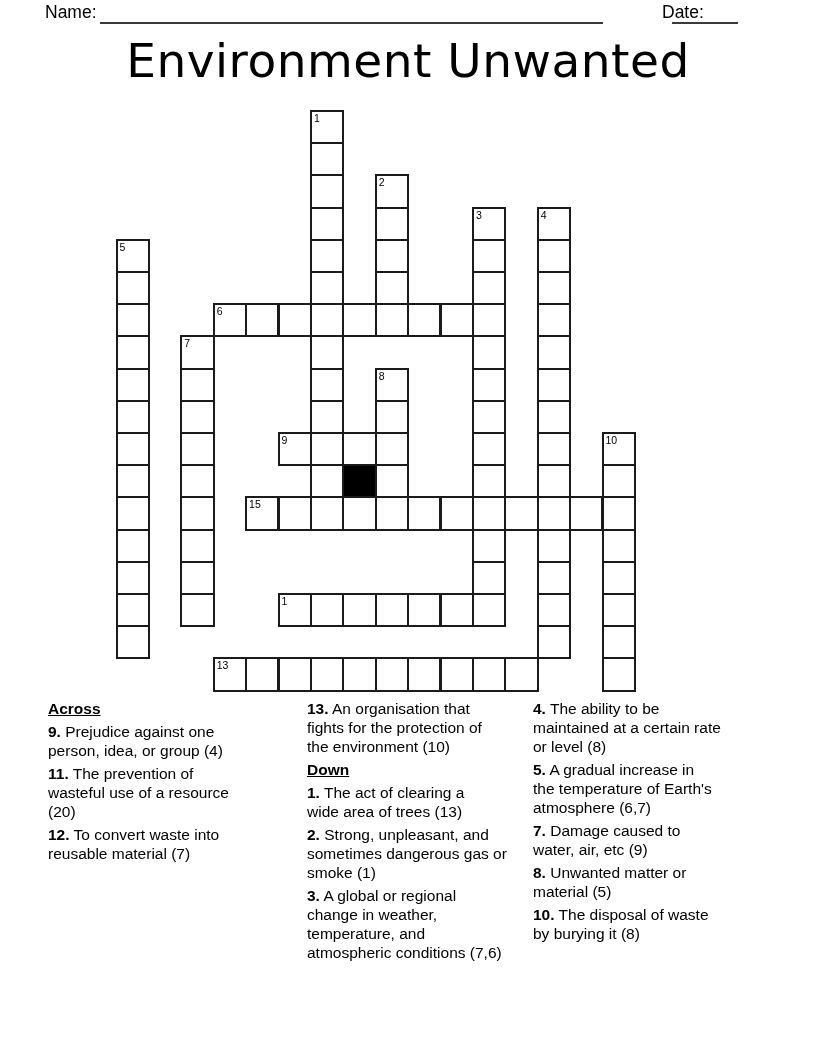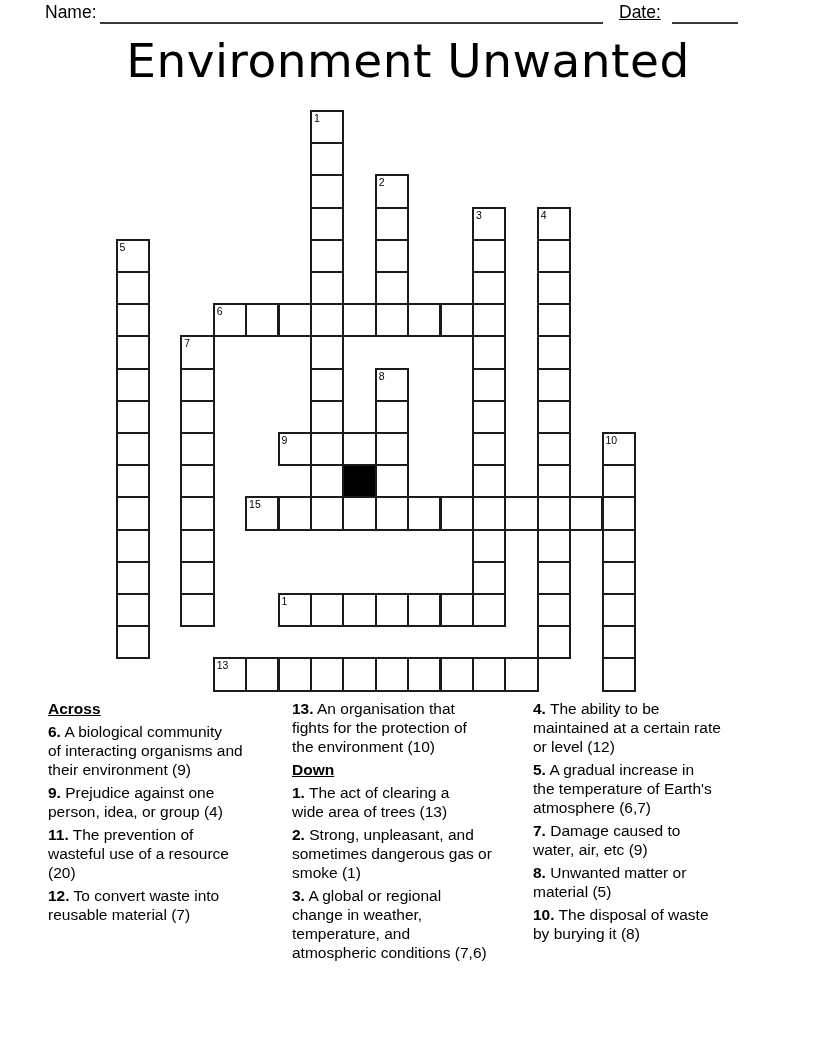--- a/index.html
+++ b/index.html
@@ -1,38 +1,38 @@
 <!DOCTYPE html>
 <html><head>
 <meta charset="utf-8">
 <style>
   html,body{margin:0;padding:0;}
   body{width:816px;height:1056px;position:relative;background:#ffffff;
        font-family:"Liberation Sans",sans-serif;color:#000;overflow:hidden;}
 
   .hdr-label{position:absolute;top:2px;font-size:17.5px;}
   #name-label{left:45px;}
-  #date-label{left:619px;text-decoration:underline;}
+  #date-label{left:662px;}
   .blank{position:absolute;top:1px;height:21px;border-bottom:2px solid #3a3a3a;}
   #name-line{left:100px;width:503px;}
   #date-line{left:672px;width:66px;}
 
   #title{position:absolute;top:35px;left:0;width:816px;text-align:center;
          font-family:"DejaVu Sans",sans-serif;font-size:47px;line-height:52px;
          font-weight:400;letter-spacing:0.5px;}
 
   #grid{position:absolute;left:0;top:0;width:816px;height:700px;}
   .cell{position:absolute;box-sizing:border-box;border:2px solid #1b1b1b;background:#fff;}
   .cell.black{background:#000;}
   .cnum{position:absolute;top:1px;left:2px;font-size:10.5px;line-height:11px;
         font-family:"Liberation Sans",sans-serif;}
 
   .clue-col{position:absolute;top:699px;}
   #clue-col-0{left:48px;width:242px;}
-  #clue-col-1{left:292px;width:238px;}
+  #clue-col-1{left:307px;width:238px;}
   #clue-col-2{left:533px;width:252px;}
   .clue-heading{font-size:15.5px;font-weight:700;text-decoration:underline;
                 line-height:19px;margin:0 0 4px 0;}
   .clue{font-size:15.5px;line-height:19px;margin:0 0 4px 0;}
   .clue .n{font-weight:700;}
   .clue .t{white-space:pre-line;}
 </style>
 </head>
 <body>
 
@@ -182,23 +182,20 @@
       <div class="cell" style="left: 407.1px; top: 657.4px; width: 34.4px; height: 34.2px;"></div>
       <div class="cell" style="left: 439.5px; top: 657.4px; width: 34.4px; height: 34.2px;"></div>
       <div class="cell" style="left: 471.9px; top: 657.4px; width: 34.4px; height: 34.2px;"></div>
       <div class="cell" style="left: 504.3px; top: 657.4px; width: 34.4px; height: 34.2px;"></div>
       <div class="cell black" style="left: 342.3px; top: 464.2px; width: 34.4px; height: 34.2px;"></div>
     </div>
 
   <div id="clues">
       <div class="clue-col" id="clue-col-0">
         <div class="clue-heading">Across</div>
-        <p class="clue"><span class="n">6.</span><span class="t"> A biological community
-of interacting organisms and
-their environment (9)</span></p>
         <p class="clue"><span class="n">9.</span><span class="t"> Prejudice against one
 person, idea, or group (4)</span></p>
         <p class="clue"><span class="n">11.</span><span class="t"> The prevention of
 wasteful use of a resource
 (20)</span></p>
         <p class="clue"><span class="n">12.</span><span class="t"> To convert waste into
 reusable material (7)</span></p>
       </div>
       <div class="clue-col" id="clue-col-1">
         <p class="clue"><span class="n">13.</span><span class="t"> An organisation that
@@ -211,21 +208,21 @@
 sometimes dangerous gas or
 smoke (1)</span></p>
         <p class="clue"><span class="n">3.</span><span class="t"> A global or regional
 change in weather,
 temperature, and
 atmospheric conditions (7,6)</span></p>
       </div>
       <div class="clue-col" id="clue-col-2">
         <p class="clue"><span class="n">4.</span><span class="t"> The ability to be
 maintained at a certain rate
-or level (12)</span></p>
+or level (8)</span></p>
         <p class="clue"><span class="n">5.</span><span class="t"> A gradual increase in
 the temperature of Earth's
 atmosphere (6,7)</span></p>
         <p class="clue"><span class="n">7.</span><span class="t"> Damage caused to
 water, air, etc (9)</span></p>
         <p class="clue"><span class="n">8.</span><span class="t"> Unwanted matter or
 material (5)</span></p>
         <p class="clue"><span class="n">10.</span><span class="t"> The disposal of waste
 by burying it (8)</span></p>
       </div>

